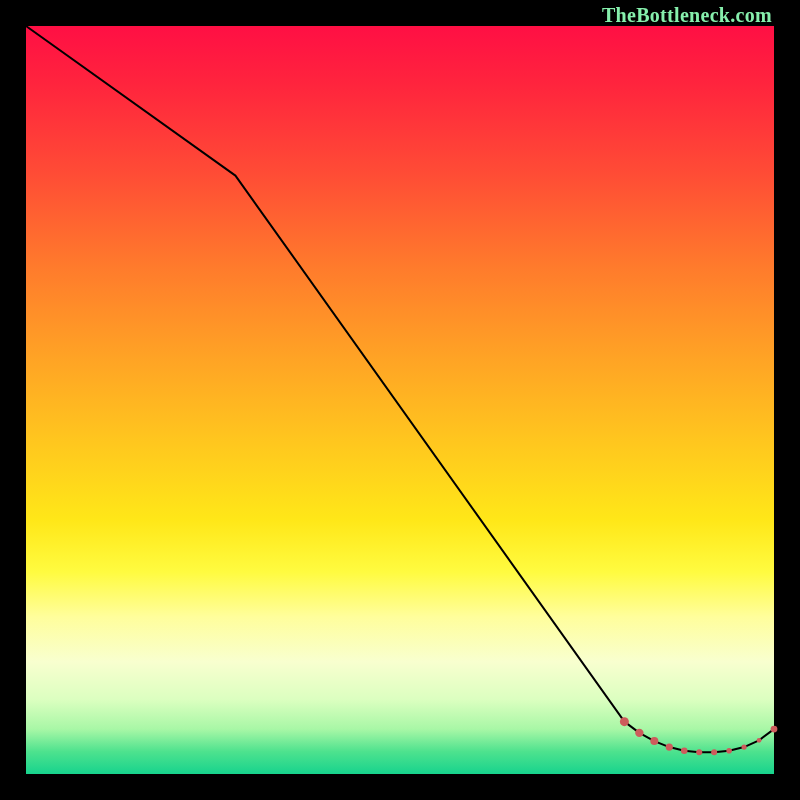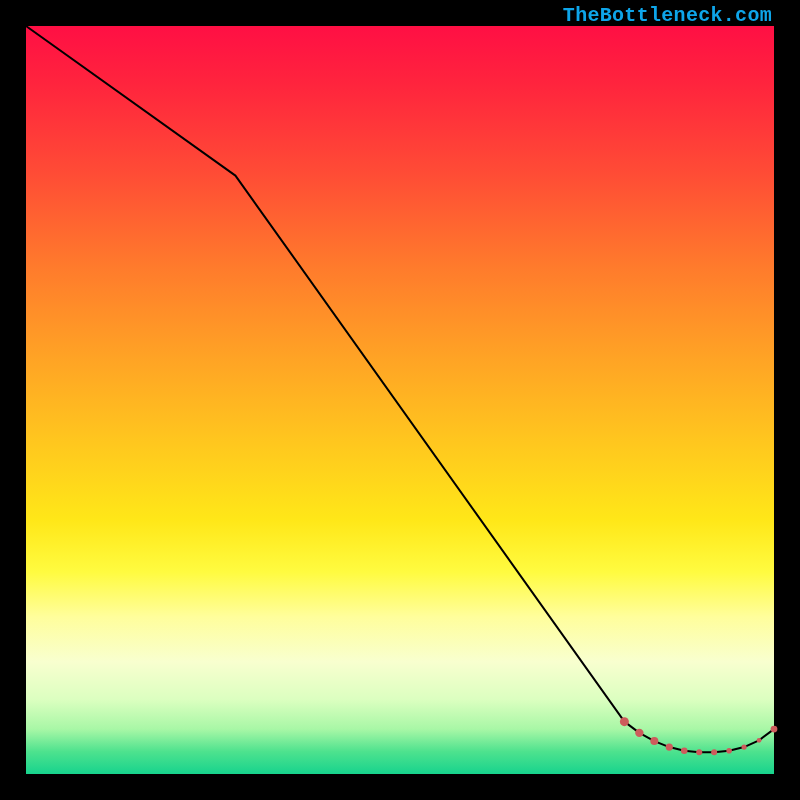--- a/index.html
+++ b/index.html
@@ -32,24 +32,24 @@
       #dcffc0 90%,
       #a8f7a6 94%,
       #4ee28e 97%,
       #17d38d 100%
     );
   }
   .watermark {
     position: absolute;
     top: 4px;
     right: 28px;
-    font-family: Liberation Mono, monospace;
+    font-family: Liberation Serif, serif;
     font-size: 20px;
     font-weight: 600;
-    color: #0ea5e9;
+    color: #86efac;
     letter-spacing: 0.3px;
     user-select: none;
     pointer-events: none;
   }
   svg.overlay {
     position: absolute;
     left: 26px;
     top: 26px;
     width: 748px;
     height: 748px;

